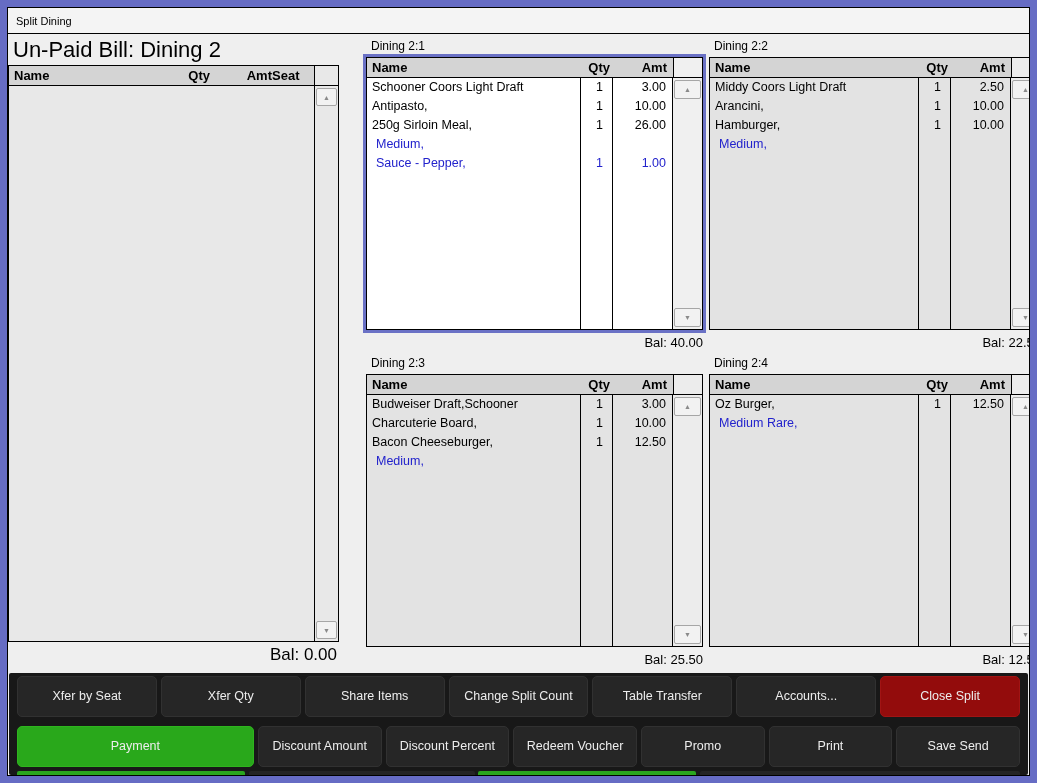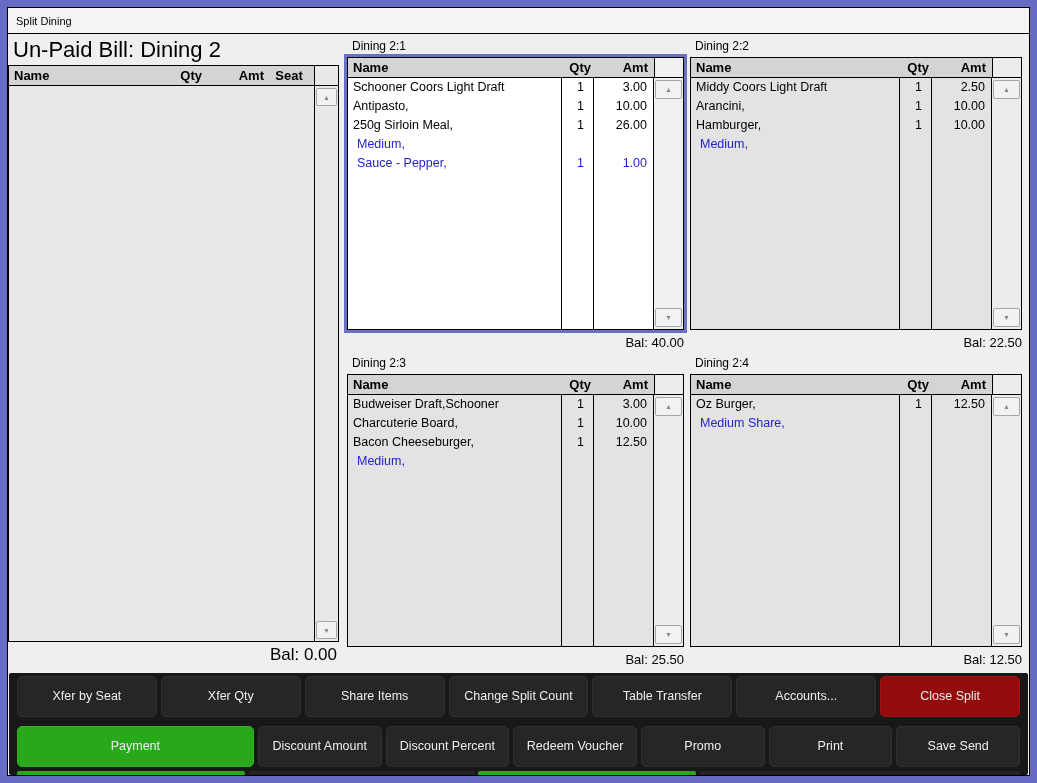--- a/index.html
+++ b/index.html
@@ -14,33 +14,33 @@
   .heading {position:absolute; left:5px; top:3px; font-size:22px;}
 
   
   .left-table {position:absolute; left:0; top:31px; width:331px; height:577px;
                border:1px solid #000; background:#e8e8e8; display:flex; flex-direction:column;}
   .lt-header {flex:0 0 20px; height:20px; display:flex; align-items:center;
               border-bottom:1px solid #000; background:#d4d4d4; font-weight:bold; font-size:13px;}
   .lth-name {flex:1; padding-left:5px;}
   .lth-qty {width:52px; text-align:right;}
   .lth-amt {width:62px; text-align:right;}
-  .lth-seat {width:50px; text-align:center;}
+  .lth-seat {width:42px; text-align:left;}
   .lth-cap {width:24px; height:100%; background:#e8e8e8; border-left:1px solid #000;}
   .lt-body {flex:1; position:relative;}
   .lt-sb {position:absolute; top:0; right:0; bottom:0; width:24px; border-left:1px solid #000;
           background:#e8e8e8; display:flex; flex-direction:column; justify-content:space-between;
           padding:2px 1px;}
   .sb-btn {height:18px; background:#f2f2f2; border:1px solid #a6a6a6; color:#8a8a8a;
            font-size:7px; display:flex; align-items:center; justify-content:center; border-radius:2px;}
   .left-bal {position:absolute; left:0; top:611px; width:331px; text-align:right;
              font-size:17px; padding-right:2px;}
 
   
-  #splits .split {position:absolute; height:310px;}
+  #splits .split {position:absolute; height:310px;margin-left:19px;}
   .split-label {position:absolute; left:8px; top:0; font-size:12px;}
   .tablebox {position:absolute; left:0; right:0; top:15px; height:279px; border:3px solid transparent;}
   .split.selected .tablebox {border-color:#6a71c5;}
   .stable {width:100%; height:100%; border:1px solid #000; background:#e3e3e3;
            display:flex; flex-direction:column;}
   .split.selected .stable {background:#fff;}
   .sthead {flex:0 0 20px; height:20px; display:flex; align-items:center; border-bottom:1px solid #000;
            background:#d4d4d4; font-weight:bold; font-size:13px;}
   .sth-name {flex:1; padding-left:5px;}
   .sth-qty {width:31px; text-align:right; padding-right:4px;}
@@ -278,21 +278,21 @@
           <div class="sth-cap"></div>
         </div>
         <div class="stbody">
           <div class="rows">
                     <div class="row">
     <span class="c-name">Oz Burger,</span>
     <span class="c-qty">1</span>
     <span class="c-amt">12.50</span>
   </div>
                     <div class="row mod">
-    <span class="c-name">Medium Share,</span>
+    <span class="c-name">Medium Rare,</span>
     <span class="c-qty"></span>
     <span class="c-amt"></span>
   </div>
                   </div>
           <div class="vline vl-a"></div>
           <div class="vline vl-b"></div>
           <div class="sb">
             <div class="sb-btn">
                       <span class="sb-up-glyph">▲</span>
                     </div>

